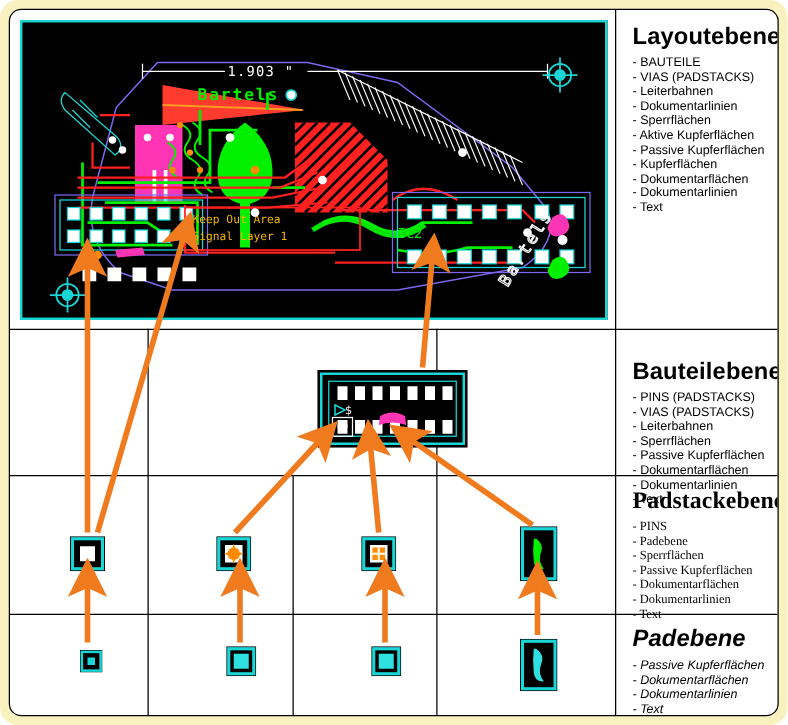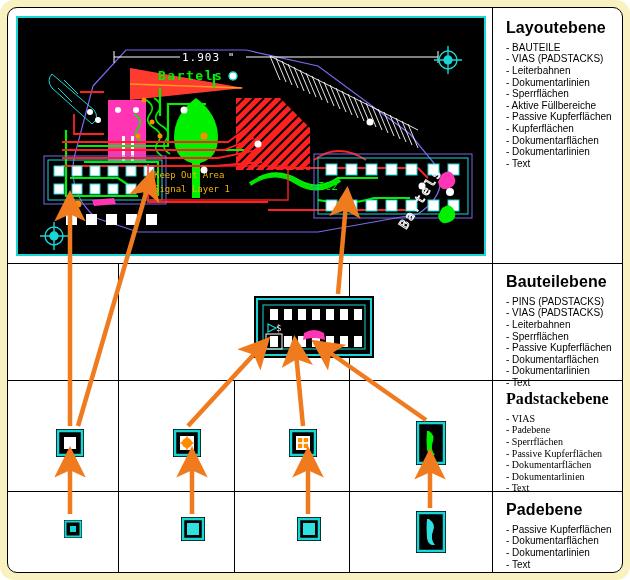--- a/index.html
+++ b/index.html
@@ -34,21 +34,21 @@
   .panel{
     position:absolute;
     left:492px;
     width:124px;
     box-sizing:border-box;
     padding:4px 2px 2px 6px;
     color:#000;
   }
   .panel h2{
     margin:0 0 5px 0;
-    font-size:16px;
+    font-size:19px;
     font-weight:bold;
     letter-spacing:0.1px;
     line-height:1.05;
   }
   .panel ul{margin:0;padding:0;list-style:none;}
   .panel li{
     font-size:10px;
     line-height:11.6px;
     white-space:nowrap;
   }
@@ -448,57 +448,57 @@
   </svg>
 
   <div class="panel" style="top:8px;">
     <h2>Layoutebene</h2>
     <ul>
       <li>- BAUTEILE</li>
       <li>- VIAS (PADSTACKS)</li>
       <li>- Leiterbahnen</li>
       <li>- Dokumentarlinien</li>
       <li>- Sperrflächen</li>
-      <li>- Aktive Füllbereiche</li>
+      <li>- Aktive Kupferflächen</li>
       <li>- Passive Kupferflächen</li>
       <li>- Kupferflächen</li>
       <li>- Dokumentarflächen</li>
       <li>- Dokumentarlinien</li>
       <li>- Text</li>
     </ul>
   </div>
 
-  <div class="panel" style="top:262px;">
+  <div class="panel" style="top:276px;">
     <h2>Bauteilebene</h2>
     <ul>
       <li>- PINS (PADSTACKS)</li>
       <li>- VIAS (PADSTACKS)</li>
       <li>- Leiterbahnen</li>
       <li>- Sperrflächen</li>
       <li>- Passive Kupferflächen</li>
       <li>- Dokumentarflächen</li>
       <li>- Dokumentarlinien</li>
       <li>- Text</li>
     </ul>
   </div>
 
   <div class="panel" style="top:379px;font-family:Liberation Serif, serif;">
     <h2>Padstackebene</h2>
     <ul>
-      <li>- VIAS</li>
+      <li>- PINS</li>
       <li>- Padebene</li>
       <li>- Sperrflächen</li>
       <li>- Passive Kupferflächen</li>
       <li>- Dokumentarflächen</li>
       <li>- Dokumentarlinien</li>
       <li>- Text</li>
     </ul>
   </div>
 
-  <div class="panel" style="top:490px;">
+  <div class="panel" style="top:490px;font-style:italic;">
     <h2>Padebene</h2>
     <ul>
       <li>- Passive Kupferflächen</li>
       <li>- Dokumentarflächen</li>
       <li>- Dokumentarlinien</li>
       <li>- Text</li>
     </ul>
   </div>
 
 </div>

